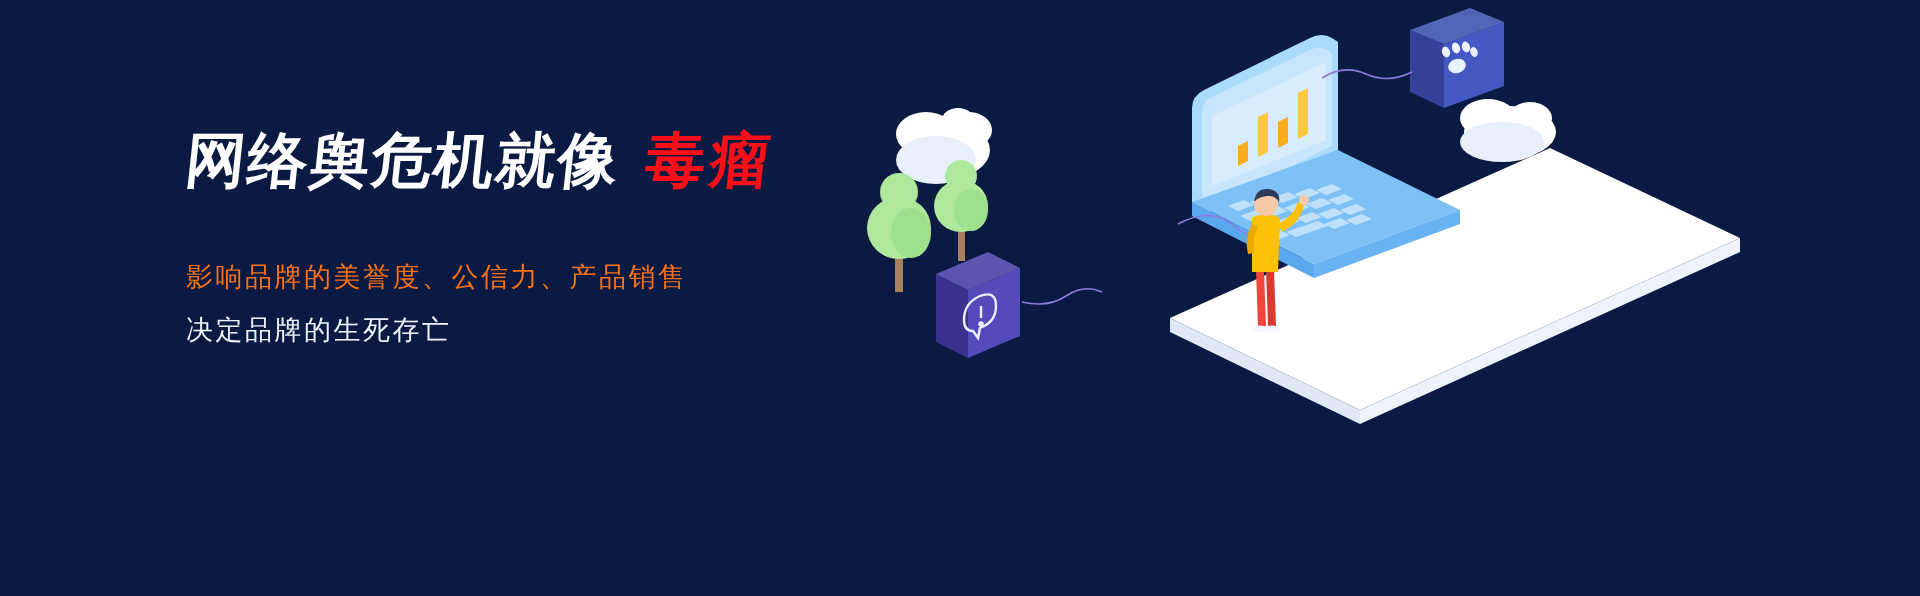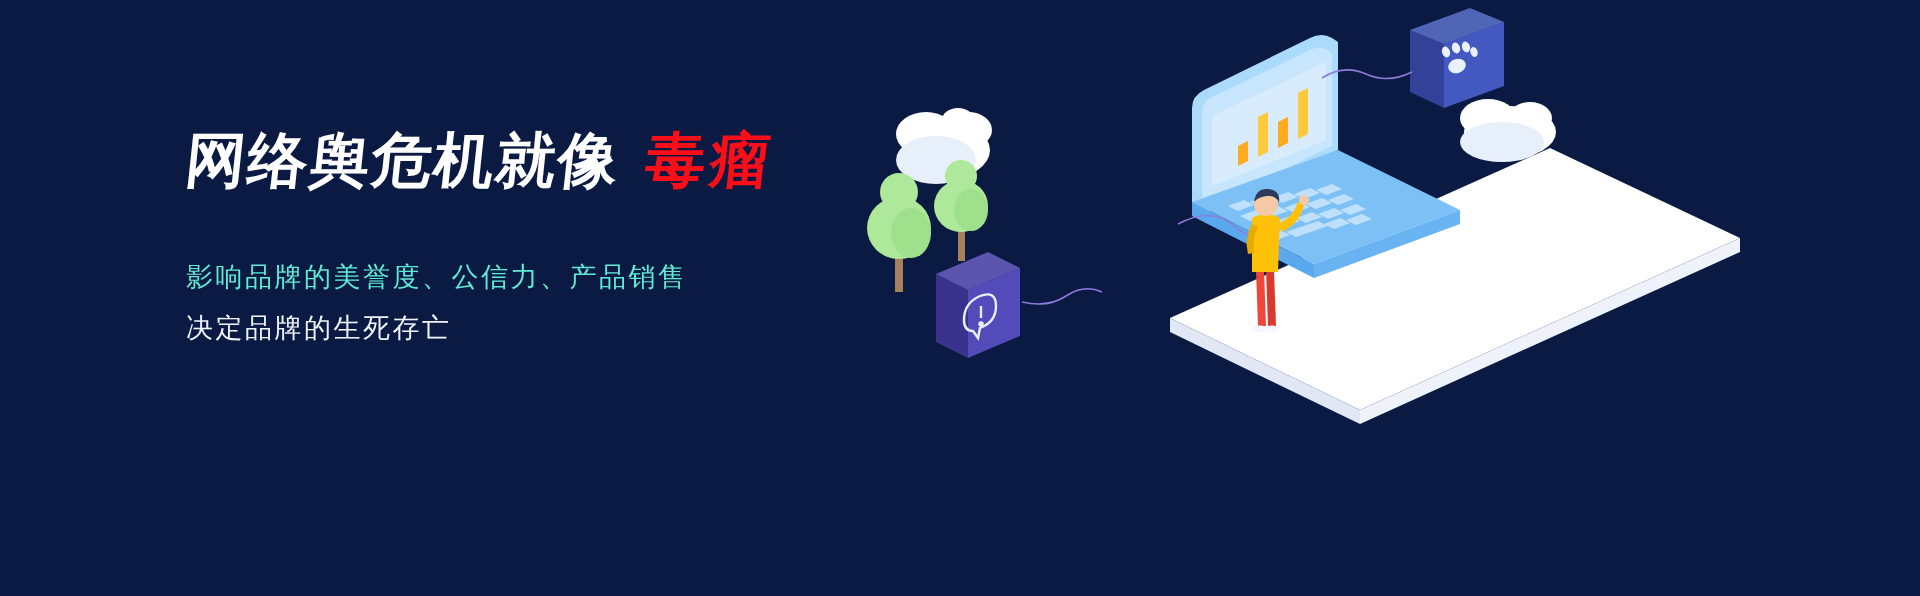--- a/index.html
+++ b/index.html
@@ -60,22 +60,22 @@
 
 <div class="banner" style="background: rgb(10, 26, 66);">
 
   <div class="copy">
 
     <div class="headline">
       <span class="hl-white" style="color: rgb(255, 255, 255);">网络舆危机就像</span><span class="hl-accent" style="color: rgb(250, 15, 25);">毒瘤</span>
     </div>
 
     <div class="sub">
-      <div class="sub-line" style="color: #5eead4;">影响品牌的美誉度、公信力、产品销售</div>
-      <div class="sub-line" style="color: rgb(238, 242, 251); font-family: Liberation Mono, monospace;">决定品牌的生死存亡</div>
+      <div class="sub-line" style="color: #f97316;">影响品牌的美誉度、公信力、产品销售</div>
+      <div class="sub-line" style="color: rgb(238, 242, 251);">决定品牌的生死存亡</div>
     </div>
 
   </div>
 
   <div class="art">
     <svg viewBox="0 0 1080 596" xmlns="http://www.w3.org/2000/svg">
 
       <g>
         <ellipse cx="106" cy="150" rx="44" ry="29" fill="#ffffff"></ellipse>
         <ellipse cx="86" cy="134" rx="30" ry="22" fill="#ffffff"></ellipse>

